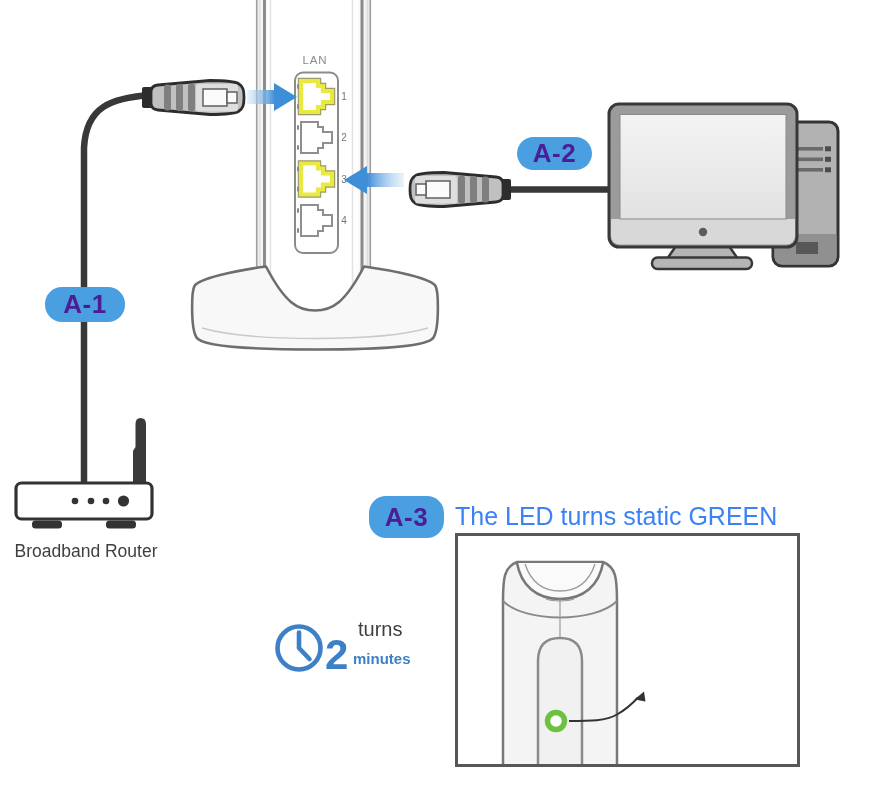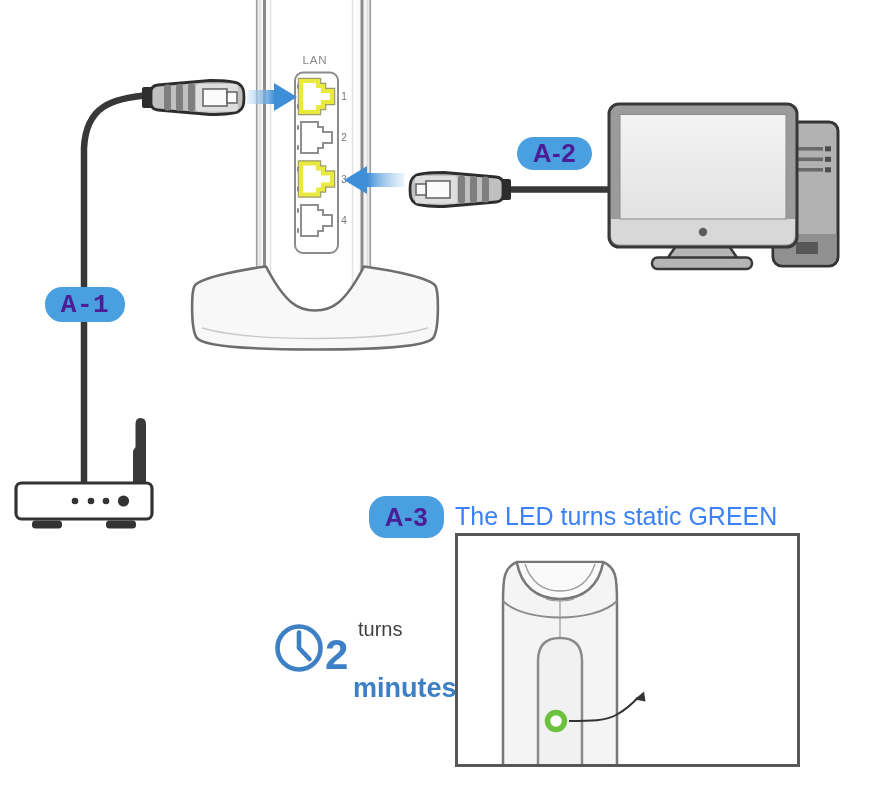--- a/index.html
+++ b/index.html
@@ -150,20 +150,21 @@
       <circle cx="75" cy="501" r="3.3"></circle>
         <circle cx="91" cy="501" r="3.3"></circle>
       <circle cx="106" cy="501" r="3.3"></circle>
         <circle cx="123.5" cy="501" r="5.6"></circle>
     </g>
     <g fill="#333333">
       <rect x="32" y="520.5" width="30" height="8" rx="3.5"></rect>
         <rect x="106" y="520.5" width="30" height="8" rx="3.5"></rect>
     </g>
   </svg>
+  <div class="label-dark" style="left:0;top:541px;width:172px;text-align:center;font-size:17.5px;">Broadband Router</div>
 
   <svg class="abs" style="left:595px;top:88px;z-index:2;" width="255" height="190" viewBox="595 88 255 190">
     <defs>
       <linearGradient id="scrGrad" x1="0" y1="0" x2="0" y2="1">
         <stop offset="0" stop-color="#f3f3f3"></stop>
           <stop offset="1" stop-color="#e2e2e2"></stop>
       </linearGradient>
     </defs>
 
     <g>
@@ -186,33 +187,33 @@
     <rect x="652" y="257.5" width="100" height="11.5" rx="5.5" fill="#b5b5b5" stroke="#383838" stroke-width="2.5"></rect>
 
     <g>
       <rect x="609" y="104" width="188" height="143" rx="10" fill="#9b9b9b" stroke="#383838" stroke-width="3"></rect>
       <path d="M611,219 H795 V235 Q795,244.5 785.5,244.5 H620.5 Q611,244.5 611,235 Z" fill="#d8d8d8"></path>
       <rect x="620" y="114.5" width="166" height="104.5" fill="url(#scrGrad)" stroke="#8a8a8a" stroke-width="1"></rect>
       <circle cx="703" cy="232" r="4.2" fill="#5c5c5c"></circle>
     </g>
   </svg>
 
-  <div class="badge" style="left:45px;top:287px;width:80px;height:35px;font-family:Liberation Mono, monospace;">A-1</div>
+  <div class="badge" style="left:45px;top:287px;width:80px;height:35px;">A-1</div>
   <div class="badge" style="left:517px;top:137px;width:75px;height:33px;">A-2</div>
   <div class="badge" style="left:369px;top:496px;width:75px;height:42px;">A-3</div>
 
   <div class="label-dark" style="left:455px;top:502px;font-size:25px;color:#3b82f6;white-space:nowrap;">The LED turns static GREEN</div>
 
   <svg class="abs" style="left:272px;top:621px;z-index:3;" width="54" height="54" viewBox="0 0 54 54">
     <circle cx="27" cy="27" r="21.5" fill="none" stroke="#3d80c6" stroke-width="4.6"></circle>
     <path d="M27,27 V11.5 M27,27 L37.5,38" fill="none" stroke="#3d80c6" stroke-width="4.6" stroke-linecap="round"></path>
   </svg>
   <div class="label-dark" style="left:358px;top:618px;font-size:20px;">turns</div>
   <div class="blue-bold" style="left:325px;top:634px;font-size:42px;line-height:1;">2</div>
-  <div class="blue-bold" style="left:353px;top:675px;font-size:27px;line-height:1;">minutes</div>
+  <div class="blue-bold" style="left:353px;top:651px;font-size:15px;line-height:1;">minutes</div>
 
   <div class="step3-box">
     <svg style="position:absolute;left:0;top:0;" width="339" height="228" viewBox="458 536 339 228">
 
       <path d="M503,770 L503,602 C503,578 504,567 517,562 L603,562 C616,567 617,578 617,602 L617,770" fill="#f4f4f5" stroke="#787878" stroke-width="2.5"></path>
 
       <path d="M517,563 C521,585 536,599 560,599 C584,599 599,585 603,563" fill="#fafafa" stroke="#787878" stroke-width="2.5"></path>
       <path d="M525,564 C531,582 543,591 560,591 C577,591 589,582 595,564" fill="none" stroke="#9a9a9a" stroke-width="1.3"></path>
       <path d="M546,599 C552,601.5 568,601.5 574,599" fill="none" stroke="#9a9a9a" stroke-width="1.1"></path>
 

